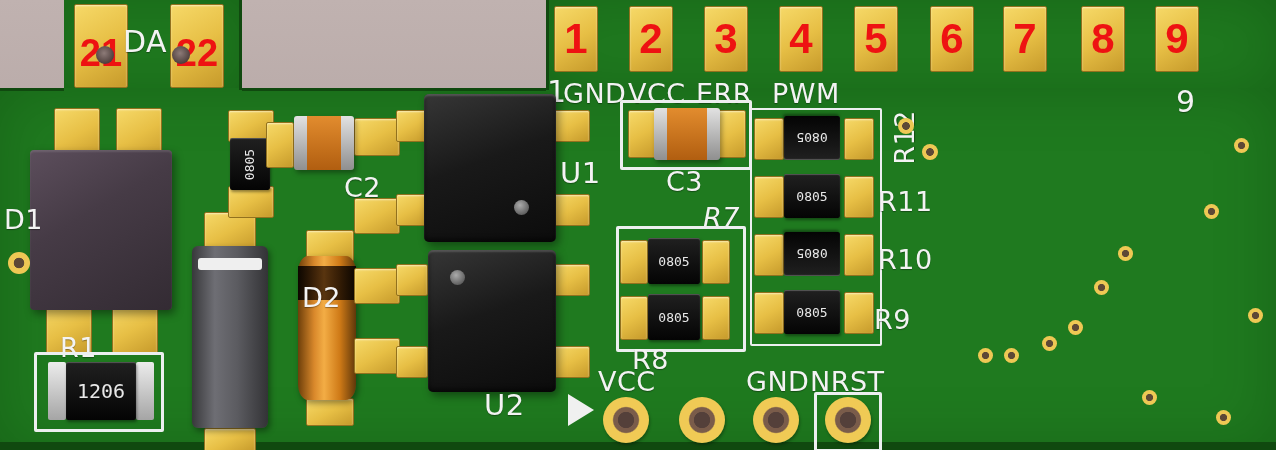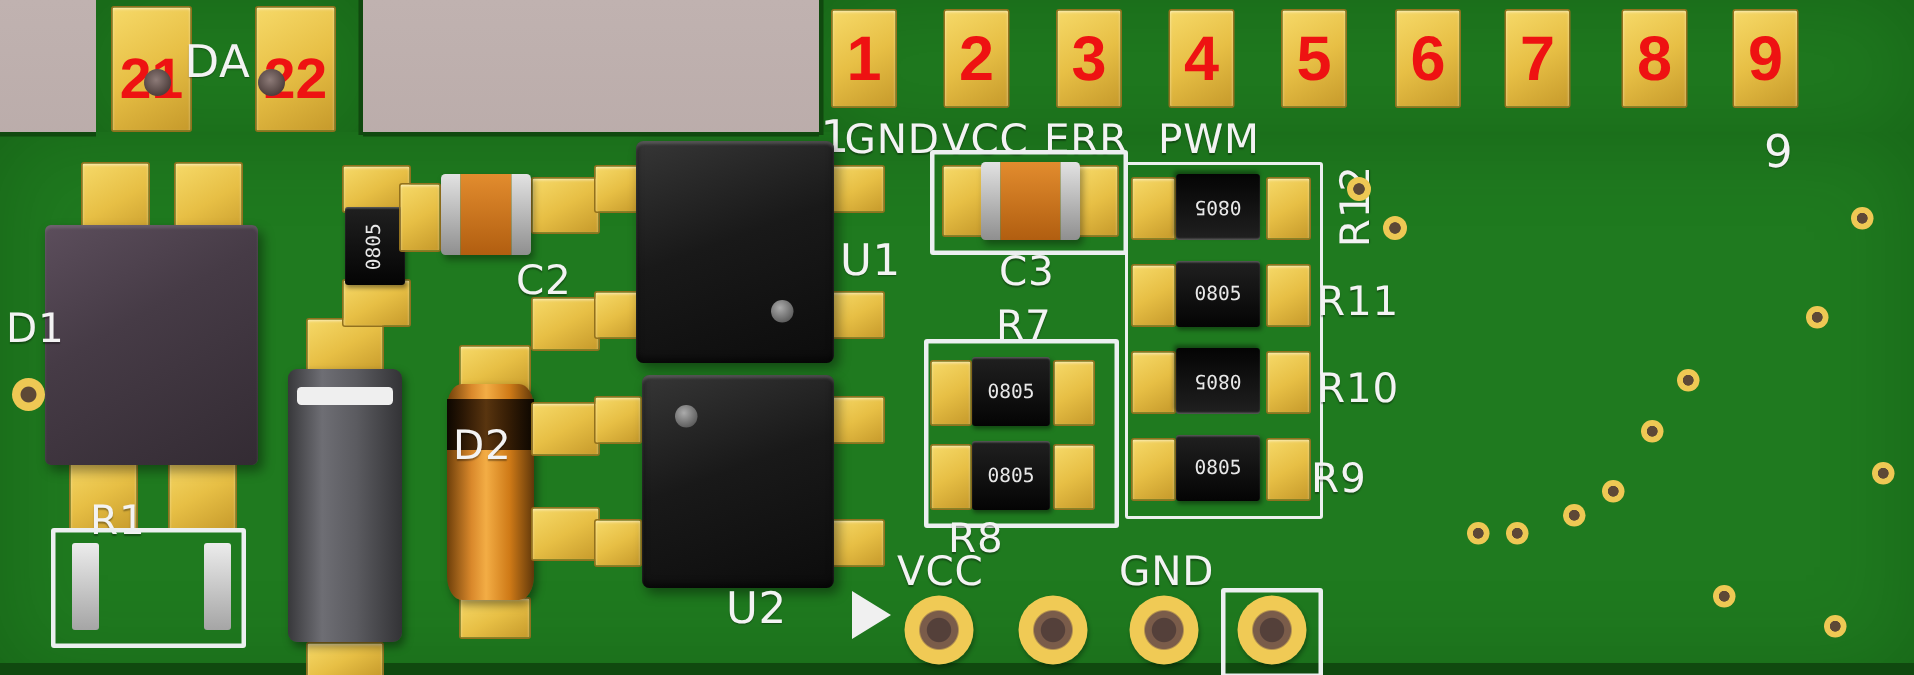--- a/index.html
+++ b/index.html
@@ -72,20 +72,21 @@
   <div class="abs pad" style="left:116px;top:108px;width:44px;height:52px;"></div>
   <div class="abs pad" style="left:46px;top:304px;width:44px;height:48px;"></div>
   <div class="abs pad" style="left:112px;top:304px;width:44px;height:48px;"></div>
   <div class="abs dpak" style="left:30px;top:150px;width:142px;height:160px;"></div>
   <div class="abs silk" style="left:4px;top:204px;">D1</div>
 
   <div class="abs silk" style="left:60px;top:332px;">R1</div>
   <div class="abs outline" style="left:34px;top:352px;width:124px;height:74px;"></div>
   <div class="abs rend" style="left:48px;top:362px;width:18px;height:58px;"></div>
   <div class="abs rend" style="left:136px;top:362px;width:18px;height:58px;"></div>
+  <div class="abs chip mark" style="left:66px;top:362px;width:70px;height:58px;font-size:20px;">1206</div>
 
   <div class="abs pad" style="left:204px;top:212px;width:50px;height:36px;"></div>
   <div class="abs pad" style="left:204px;top:428px;width:50px;height:22px;"></div>
   <div class="abs gcap" style="left:192px;top:246px;width:76px;height:182px;"></div>
   <div class="abs" style="left:198px;top:258px;width:64px;height:12px;background:#efefef;border-radius:3px;"></div>
 
   <div class="abs silk" style="left:188px;top:168px;margin-left:41px;">R5</div>
   <div class="abs pad" style="left:228px;top:110px;width:44px;height:30px;"></div>
   <div class="abs pad" style="left:228px;top:186px;width:44px;height:30px;"></div>
   <div class="abs chip" style="left:230px;top:138px;width:40px;height:52px;">
@@ -129,21 +130,21 @@
 
   <div class="abs outline" style="left:620px;top:100px;width:126px;height:64px;"></div>
   <div class="abs pad" style="left:628px;top:110px;width:26px;height:46px;"></div>
   <div class="abs pad" style="left:718px;top:110px;width:26px;height:46px;"></div>
   <div class="abs cap" style="left:654px;top:108px;width:66px;height:52px;">
     <div class="capend" style="width:13px;"></div>
     <div class="capmid" style="flex:1;"></div>
     <div class="capend" style="width:13px;"></div>
   </div>
   <div class="abs silk" style="left:666px;top:166px;">C3</div>
-  <div class="abs silk" style="left:664px;top:202px;">R7</div>
+  <div class="abs silk" style="left:703px;top:202px;font-style:italic;">R7</div>
 
   <div class="abs outline" style="left:616px;top:226px;width:124px;height:120px;"></div>
   <div class="abs pad" style="left:620px;top:240px;width:26px;height:42px;"></div>
   <div class="abs pad" style="left:702px;top:240px;width:26px;height:42px;"></div>
   <div class="abs chip mark" style="left:648px;top:238px;width:52px;height:46px;font-size:13px;">0805</div>
   <div class="abs pad" style="left:620px;top:296px;width:26px;height:42px;"></div>
   <div class="abs pad" style="left:702px;top:296px;width:26px;height:42px;"></div>
   <div class="abs chip mark" style="left:648px;top:294px;width:52px;height:46px;font-size:13px;">0805</div>
   <div class="abs silk" style="left:632px;top:344px;">R8</div>
 
@@ -162,20 +163,21 @@
   <div class="abs chip mark" style="left:784px;top:290px;width:56px;height:44px;font-size:13px;">0805</div>
 
   <div class="abs silk vlabel" style="left:872px;top:122px;width:64px;text-align:center;">R12</div>
   <div class="abs silk" style="left:878px;top:186px;">R11</div>
   <div class="abs silk" style="left:878px;top:244px;">R10</div>
   <div class="abs silk" style="left:874px;top:304px;">R9</div>
 
   <div class="abs tri" style="left:568px;top:394px;"></div>
   <div class="abs silk" style="left:598px;top:366px;">VCC</div>
   <div class="abs silk" style="left:746px;top:366px;">GND</div>
+  <div class="abs silk" style="left:810px;top:366px;">NRST</div>
   <div class="abs outline" style="left:814px;top:392px;width:62px;height:54px;"></div>
   <div class="abs thpad" style="left:603px;top:397px;width:46px;height:46px;"></div>
   <div class="abs thpad" style="left:679px;top:397px;width:46px;height:46px;"></div>
   <div class="abs thpad" style="left:753px;top:397px;width:46px;height:46px;"></div>
   <div class="abs thpad" style="left:825px;top:397px;width:46px;height:46px;"></div>
 
   <div class="abs via" style="left:8px;top:252px;width:22px;height:22px;"></div>
   <div class="abs via" style="left:898px;top:118px;width:16px;height:16px;"></div>
   <div class="abs via" style="left:922px;top:144px;width:16px;height:16px;"></div>
   <div class="abs via" style="left:978px;top:348px;width:15px;height:15px;"></div>

